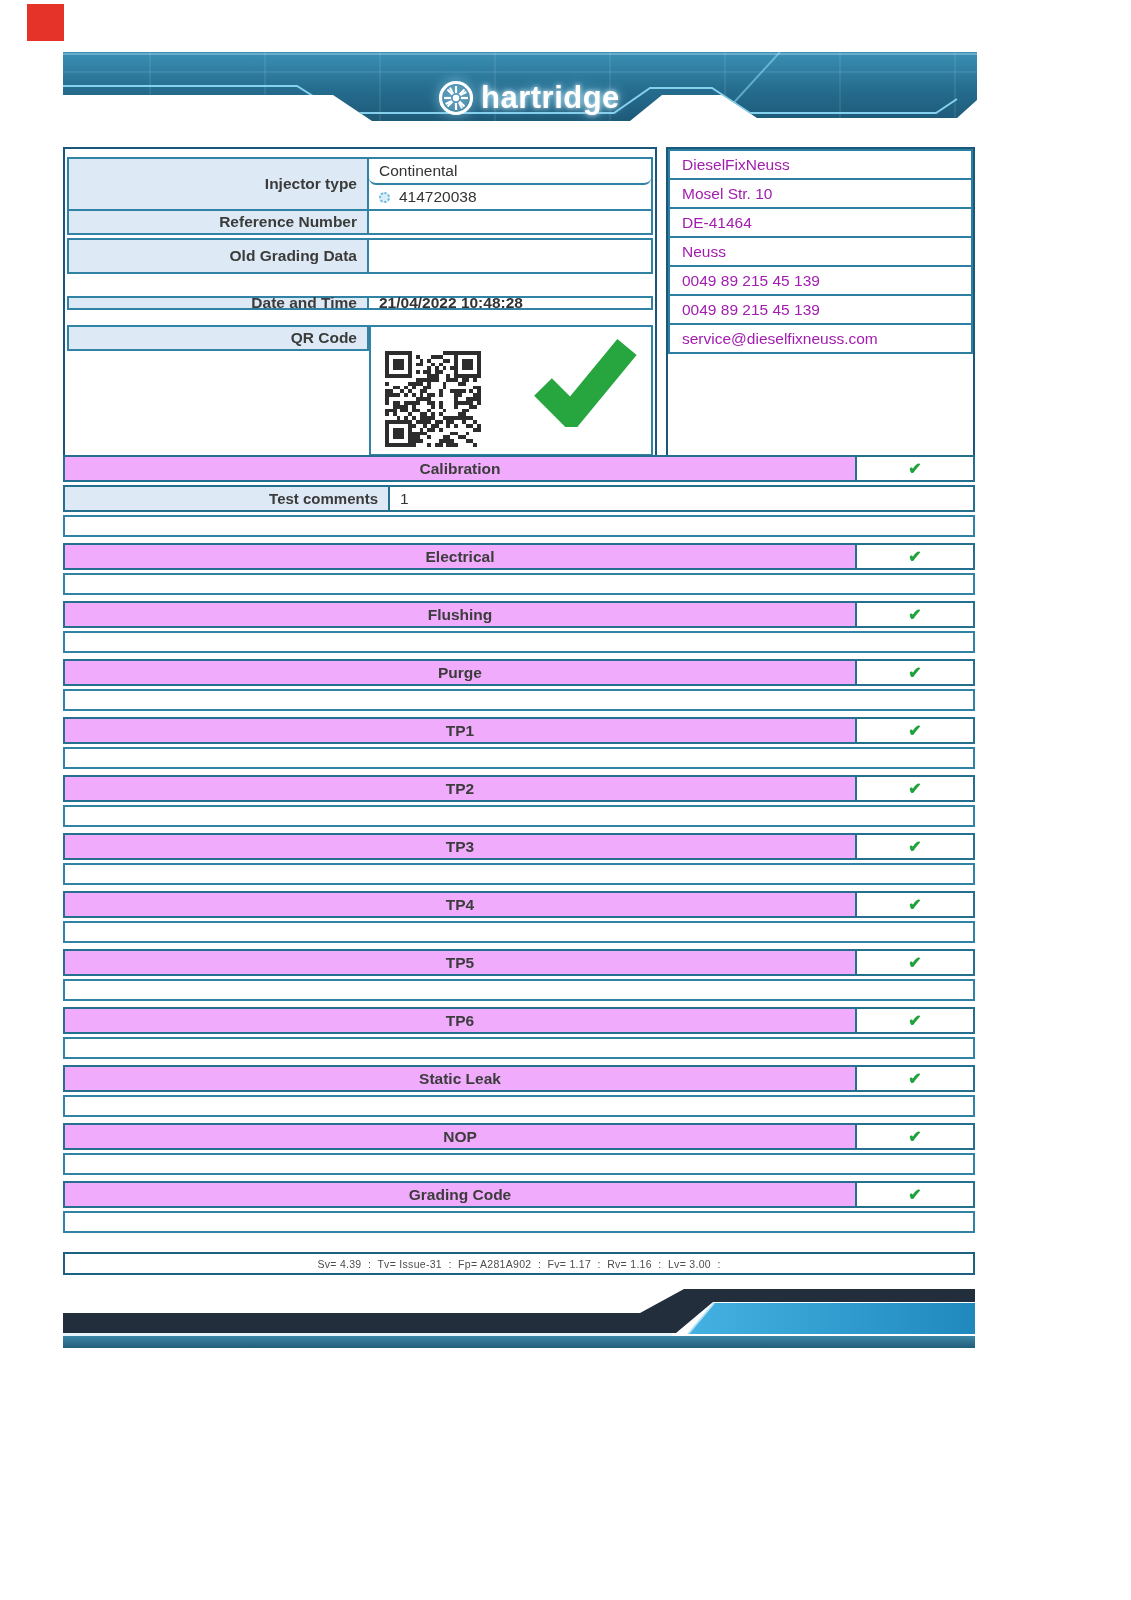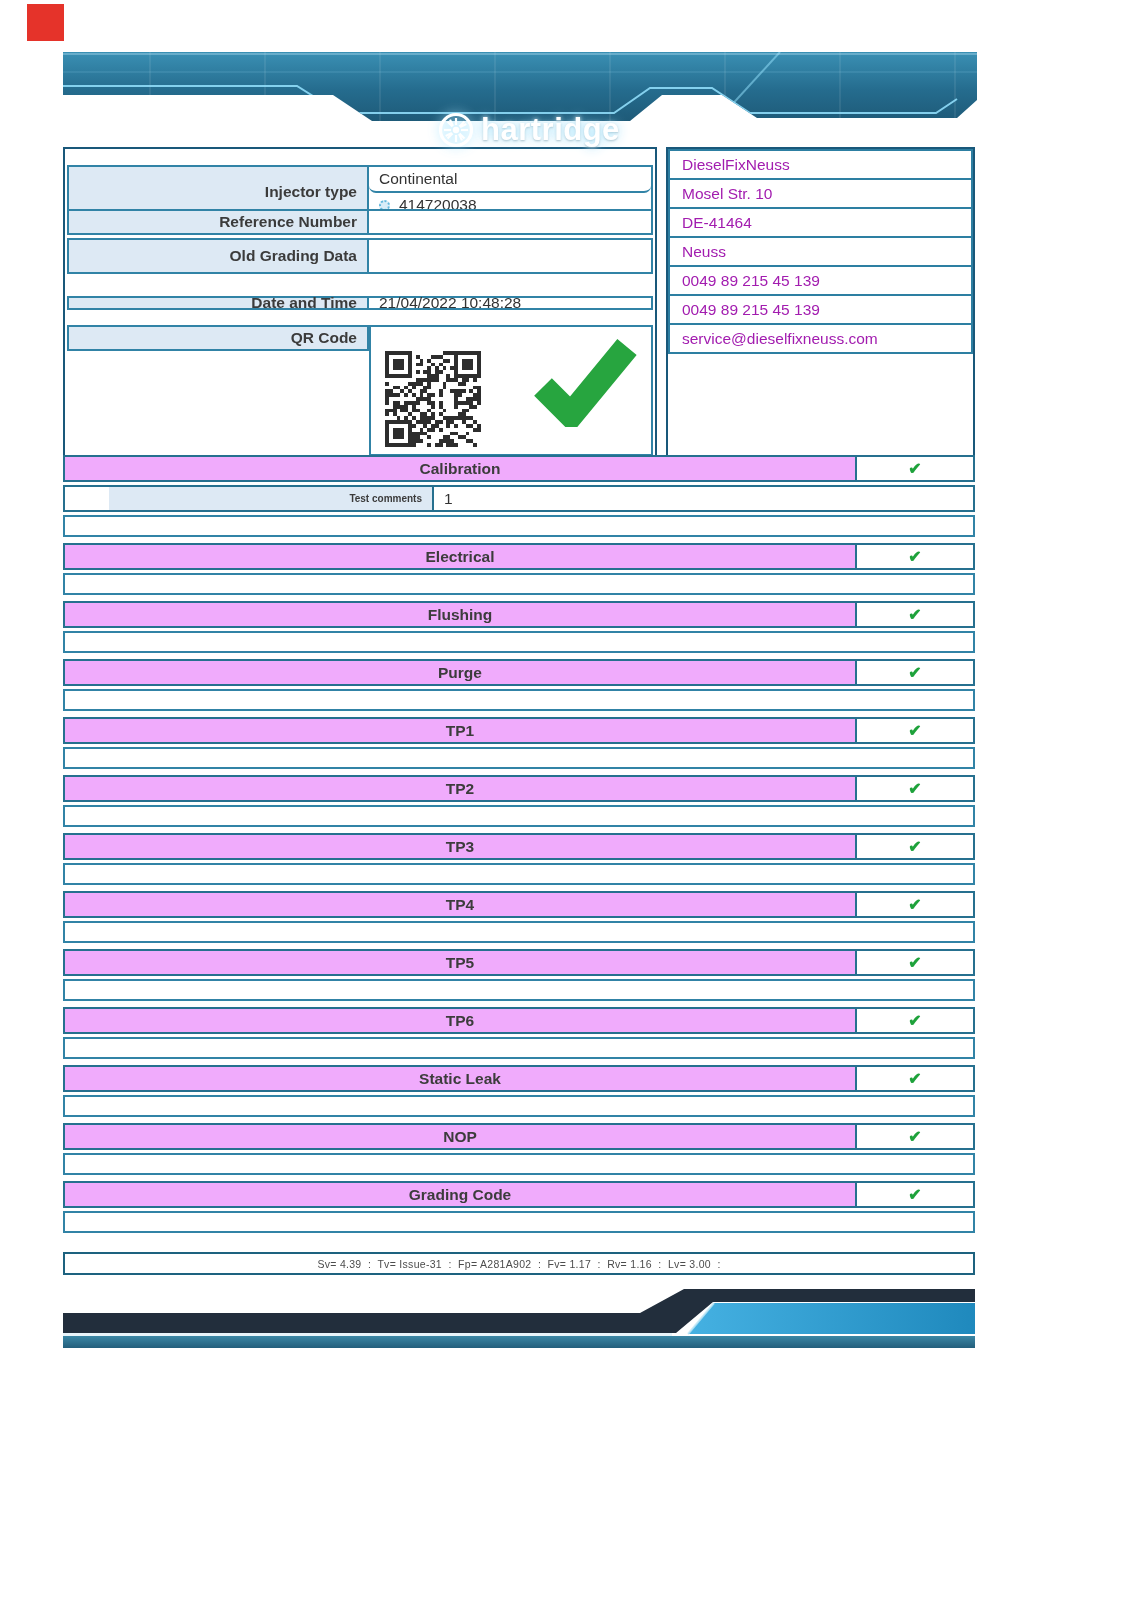--- a/index.html
+++ b/index.html
@@ -6,31 +6,31 @@
   .page{position:relative;width:1131px;height:1600px;background:#fff;overflow:hidden;
         font-family:"Liberation Sans",sans-serif;color:#333;}
 
   
   .red-mark{position:absolute;left:27px;top:4px;width:37px;height:37px;background:#e5332a;}
 
   
   .deco{position:absolute;left:0;top:0;width:1131px;height:1600px;pointer-events:none;}
 
   
-  .logo{position:absolute;left:438px;top:80px;display:flex;align-items:center;gap:7px;z-index:3;margin-top:32px;}
+  .logo{position:absolute;left:438px;top:80px;display:flex;align-items:center;gap:7px;z-index:3;}
   .logo svg{filter:drop-shadow(0 0 6px rgba(170,230,255,.9));}
   .logo-text{font-size:31px;font-weight:bold;color:#fff;letter-spacing:.5px;
     text-shadow:0 0 12px rgba(150,220,250,.95),0 0 4px rgba(255,255,255,.9),0 1px 2px rgba(0,40,60,.4);}
 
   
   .hwrap{position:absolute;left:63px;top:147px;width:594px;height:313px;border:2px solid #19587a;background:#fff;box-sizing:border-box;}
   .hrow{position:absolute;left:2px;right:2px;display:flex;border:2px solid #3183a6;box-sizing:border-box;background:#fff;}
   .h-label{width:300px;background:#dde9f4;display:flex;align-items:center;justify-content:flex-end;
            padding-right:10px;box-sizing:border-box;font-weight:bold;font-size:15.5px;color:#3b3b3b;border-right:2px solid #3183a6;}
-  .h-value{flex:1;display:flex;align-items:center;padding-left:10px;font-size:15.5px;color:#333;box-sizing:border-box;background:#fff;}
+  .h-value{flex:1;display:flex;align-items:center;padding-left:10px;font-size:15.5px;color:#333;box-sizing:border-box;background:#fff;font-weight:bold;}
   .h-value.bold{font-weight:bold;}
   .subcol{flex:1;display:flex;flex-direction:column;}
   .subrow{flex:1;display:flex;align-items:center;padding-left:10px;font-size:15.5px;color:#333;border-radius:7px;}
   .subrow.first{border-bottom:2px solid #3183a6;}
   .bullet{display:inline-block;width:11px;height:11px;border:2px dotted #62b7dc;border-radius:50%;
           background:#d9ecf7;margin-right:9px;box-sizing:border-box;}
   .qr-cell{position:absolute;left:304px;right:2px;top:176px;bottom:2px;border:2px solid #3183a6;background:#fff;box-sizing:border-box;}
   .qr-img{position:absolute;left:14px;top:24px;}
   .big-check{position:absolute;right:14px;top:12px;}
 
@@ -43,21 +43,21 @@
   
   .tests{position:absolute;left:63px;top:455px;width:912px;}
   .sec{margin-bottom:6px;}
   .sec-row{display:flex;border:2px solid #26708f;box-sizing:border-box;height:27px;background:#fff;}
   .sec-label{flex:1;background:#f0abfc;display:flex;align-items:center;justify-content:center;
              font-weight:bold;font-size:15.5px;color:#3c3c3c;}
   .sec-check{width:116px;border-left:2px solid #26708f;display:flex;align-items:center;justify-content:center;background:#fff;}
   .check{color:#1ea23b;font-size:16px;font-weight:bold;line-height:1;}
   .sec-extra .sec-row{margin-top:3px;}
   .cm-label{width:325px;background:#dde9f4;display:flex;align-items:center;justify-content:flex-end;
-            padding-right:10px;box-sizing:border-box;font-weight:bold;font-size:10px;color:#3b3b3b;border-right:2px solid #26708f;margin-left:44px;}
+            padding-right:10px;box-sizing:border-box;font-weight:bold;font-size:15px;color:#3b3b3b;border-right:2px solid #26708f;}
   .cm-value{flex:1;display:flex;align-items:center;padding-left:10px;font-size:15.5px;color:#333;}
   .sec-empty{margin-top:3px;height:22px;border:2px solid #3183a6;box-sizing:border-box;background:#fff;}
 
   
   .vrow{position:absolute;left:63px;top:1252px;width:912px;height:23px;border:2px solid #1d627f;box-sizing:border-box;
         background:#fff;display:flex;align-items:center;justify-content:center;}
   .vtext{font-size:10.5px;color:#4c4c4c;white-space:pre;letter-spacing:.3px;}
 </style>
 </head>
 <body>
@@ -127,21 +127,21 @@
         <line x1="12" y1="7.6" x2="15" y2="13.9"></line>
           <line x1="21" y1="22.1" x2="24" y2="28.4"></line>
         <line x1="28.4" y1="12" x2="22.1" y2="15"></line>
           <line x1="13.9" y1="21" x2="7.6" y2="24"></line>
       </g>
     </svg>
     <span class="logo-text">hartridge</span>
   </div>
 
   <div class="hwrap">
-    <div class="hrow" style="top:16px;height:54px;">
+    <div class="hrow" style="top:8px;height:54px;">
       <div class="h-label">Injector type</div>
       <div class="subcol">
         <div class="subrow first">Continental</div>
         <div class="subrow">
           <span class="bullet"></span>
           <span>414720038</span>
         </div>
       </div>
     </div>
     <div class="hrow" style="top:60px;height:26px;">

